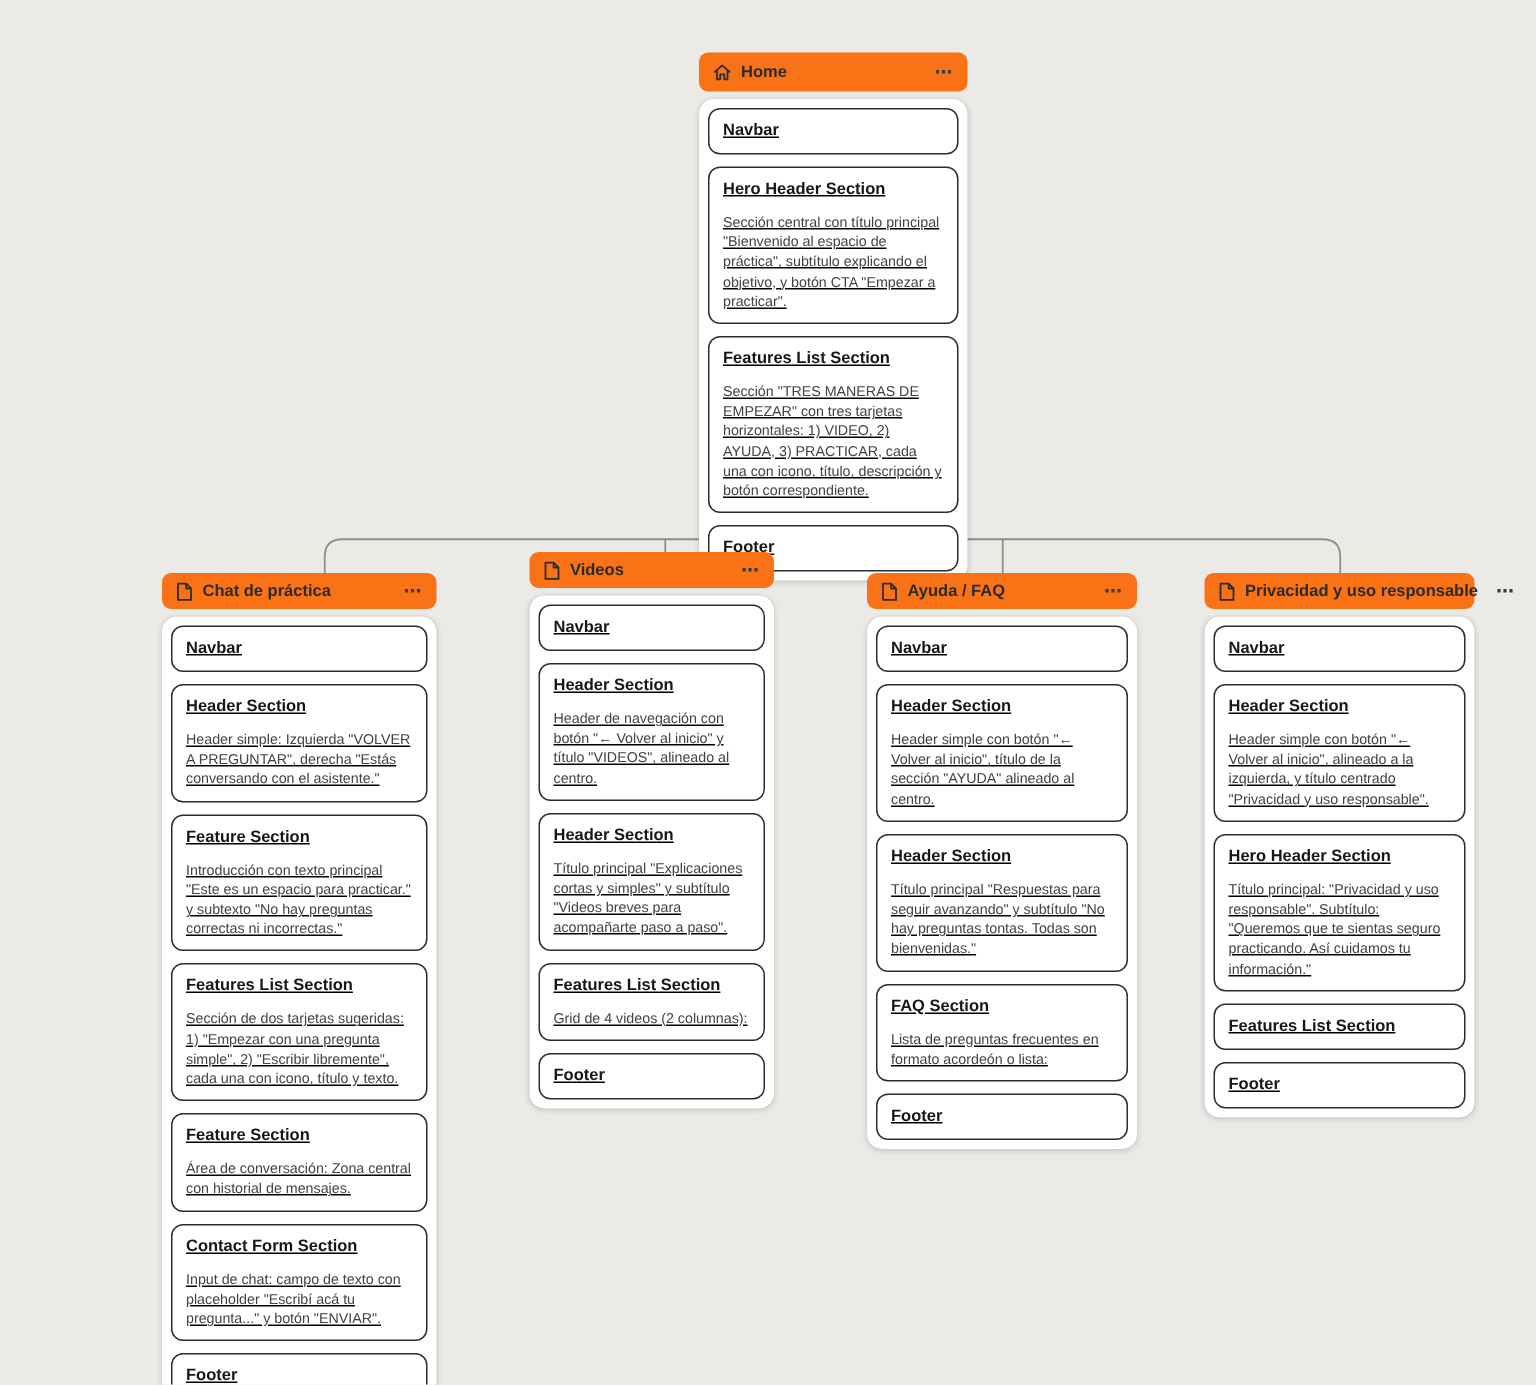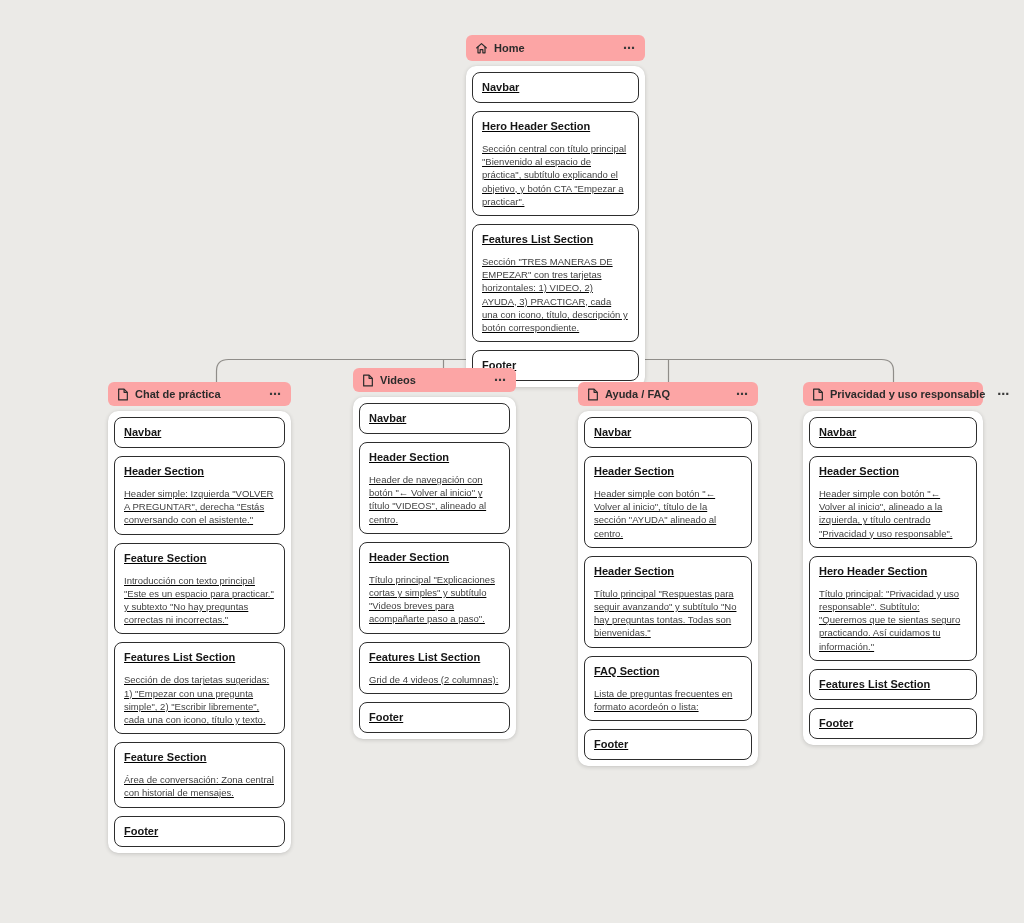--- a/index.html
+++ b/index.html
@@ -8,21 +8,21 @@
     background:#ebeae7;
     font-family:"Liberation Sans","DejaVu Sans",sans-serif;
     -webkit-font-smoothing:antialiased;
   }
   #connector-layer{position:absolute;left:0;top:0;width:1024px;height:923px;z-index:0;}
   #nodes-layer{position:absolute;left:0;top:0;width:1024px;height:923px;z-index:1;}
 
   .node{position:absolute;display:flex;flex-direction:column;}
   .node-chip{
     display:flex;align-items:center;gap:6px;
-    background:#fca5a5;border-radius:6px;
+    background:#f97316;border-radius:6px;
     height:24px;padding:0 9px;
     font-size:11px;font-weight:700;color:#2b2b2b;
     cursor:pointer;white-space:nowrap;
   }
   .pos-home .node-chip{height:26px;}
   .node-chip .chip-icon{display:flex;align-items:center;flex:0 0 auto;}
   .node-chip .chip-icon svg{display:block;}
   .chip-menu{margin-left:auto;font-weight:700;letter-spacing:1px;color:#3a3a3a;font-size:12px;line-height:1;cursor:pointer;padding-left:6px;}
 
   .node-card{
@@ -116,20 +116,24 @@
   </div>
         <div class="section-card">
     <div class="section-title">Features List Section</div>
     <div class="section-body">Sección de dos tarjetas sugeridas: 1) "Empezar con una pregunta simple", 2) "Escribir libremente", cada una con icono, título y texto.</div>
   </div>
         <div class="section-card">
     <div class="section-title">Feature Section</div>
     <div class="section-body">Área de conversación: Zona central con historial de mensajes.</div>
   </div>
         <div class="section-card">
+    <div class="section-title">Contact Form Section</div>
+    <div class="section-body">Input de chat: campo de texto con placeholder "Escribí acá tu pregunta..." y botón "ENVIAR".</div>
+  </div>
+        <div class="section-card">
     <div class="section-title">Footer</div>
 
   </div>
       </div>
   </div>
     <div class="node pos-videos">
     <div class="node-chip">
 
       <span class="chip-icon">
         <svg width="12" height="13" viewBox="0 0 20 24" stroke="#2b2b2b" stroke-width="2.2" fill="none" stroke-linejoin="round">

